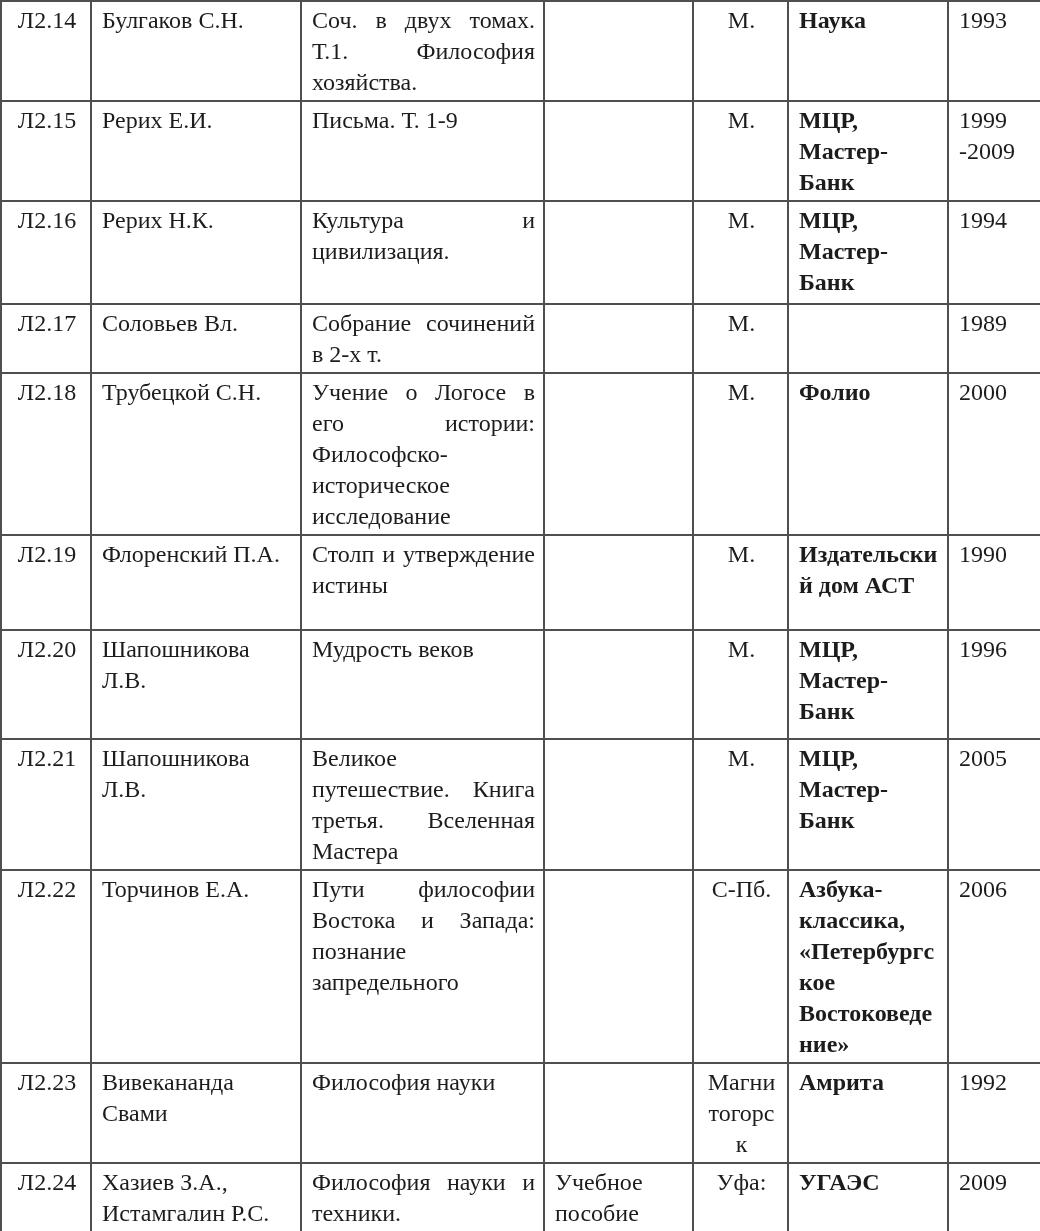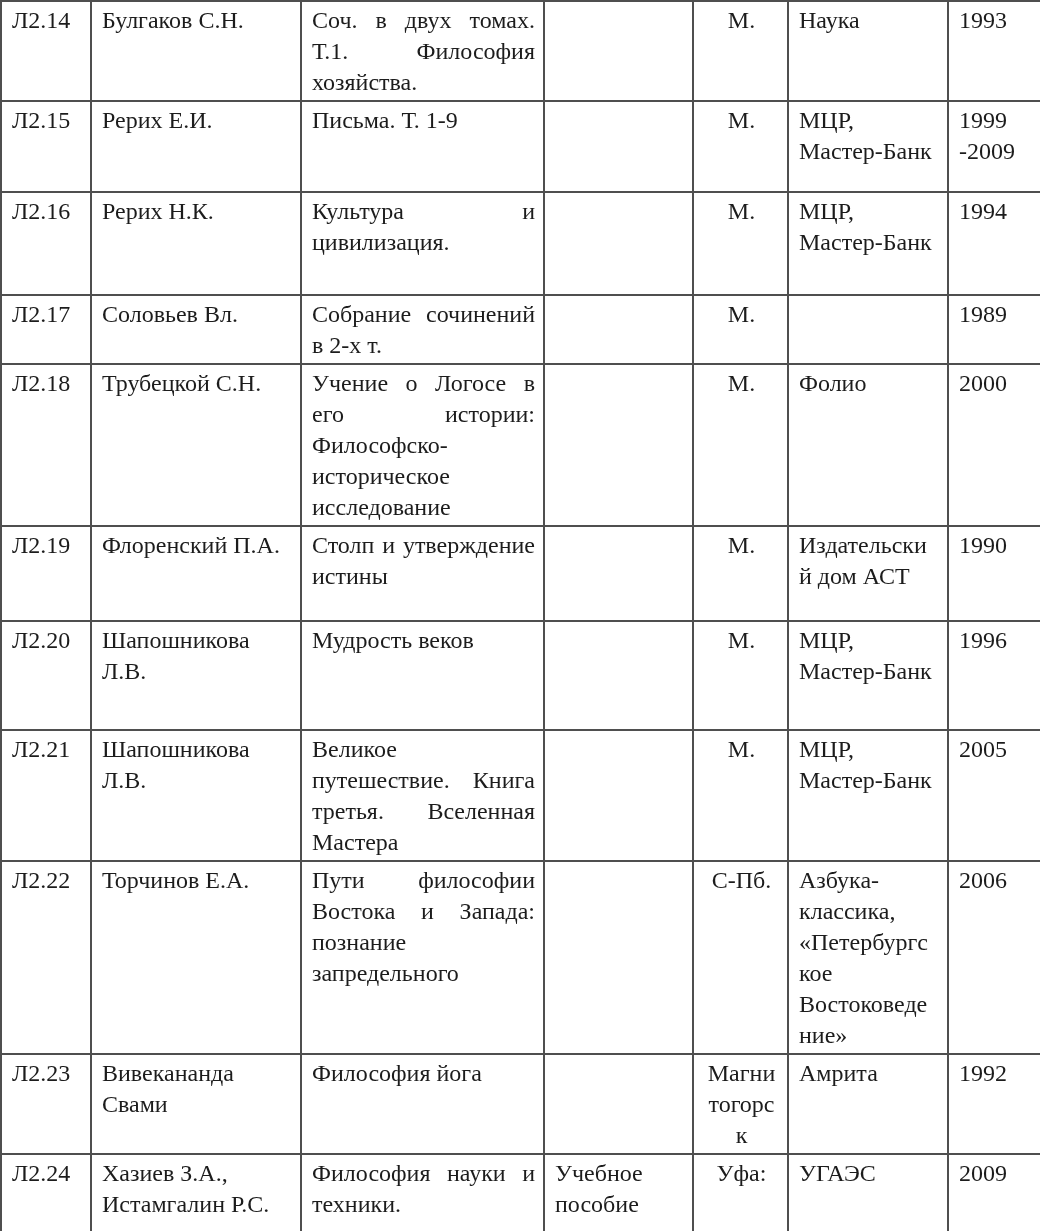--- a/index.html
+++ b/index.html
@@ -22,20 +22,21 @@
     line-height: 31px;
     color: #1c1c1c;
     background: #ffffff;
   }
   table.bib td {
     border: 2px solid #4f4f4f;
     vertical-align: top;
     padding: 3px 8px 2px 10px;
   }
   td.col-code {
+    text-align: center;
     padding: 3px 4px 2px 4px;
   }
   td.col-author {
     text-align: left;
     font-family: Liberation Serif, serif;
   }
   td.col-title {
     text-align: justify;
     margin-top: 40px;
   }
@@ -45,20 +46,21 @@
   td.col-city {
     text-align: center;
     padding: 3px 17px 2px 17px;
     word-break: break-all;
   }
   td.col-publisher {
     text-align: left;
     padding: 3px 24px 2px 10px;
     overflow-wrap: break-word;
     word-break: break-word;
+    font-weight: bold;
   }
   td.col-year {
     padding: 3px 6px 2px 6px;
   }
 </style>
 </head>
 <body>
 
 <div class="page">
   <table class="bib">
@@ -149,21 +151,21 @@
           <td class="col-author">Торчинов Е.А.</td>
           <td class="col-title">Пути философии Востока и Запада: познание запредельного</td>
           <td class="col-type"></td>
           <td class="col-city">С-Пб.</td>
           <td class="col-publisher">Азбука-классика, «Петербургское Востоковедение»</td>
           <td class="col-year">2006</td>
         </tr>
         <tr style="height: 94px; border-radius: 8px;">
           <td class="col-code">Л2.23</td>
           <td class="col-author">Вивекананда Свами</td>
-          <td class="col-title">Философия йога</td>
+          <td class="col-title">Философия науки</td>
           <td class="col-type"></td>
           <td class="col-city">Магнитогорск</td>
           <td class="col-publisher">Амрита</td>
           <td class="col-year">1992</td>
         </tr>
         <tr style="height: 99px;">
           <td class="col-code">Л2.24</td>
           <td class="col-author">Хазиев З.А., Истамгалин Р.С.</td>
           <td class="col-title">Философия науки и техники.</td>
           <td class="col-type">Учебное пособие</td>

